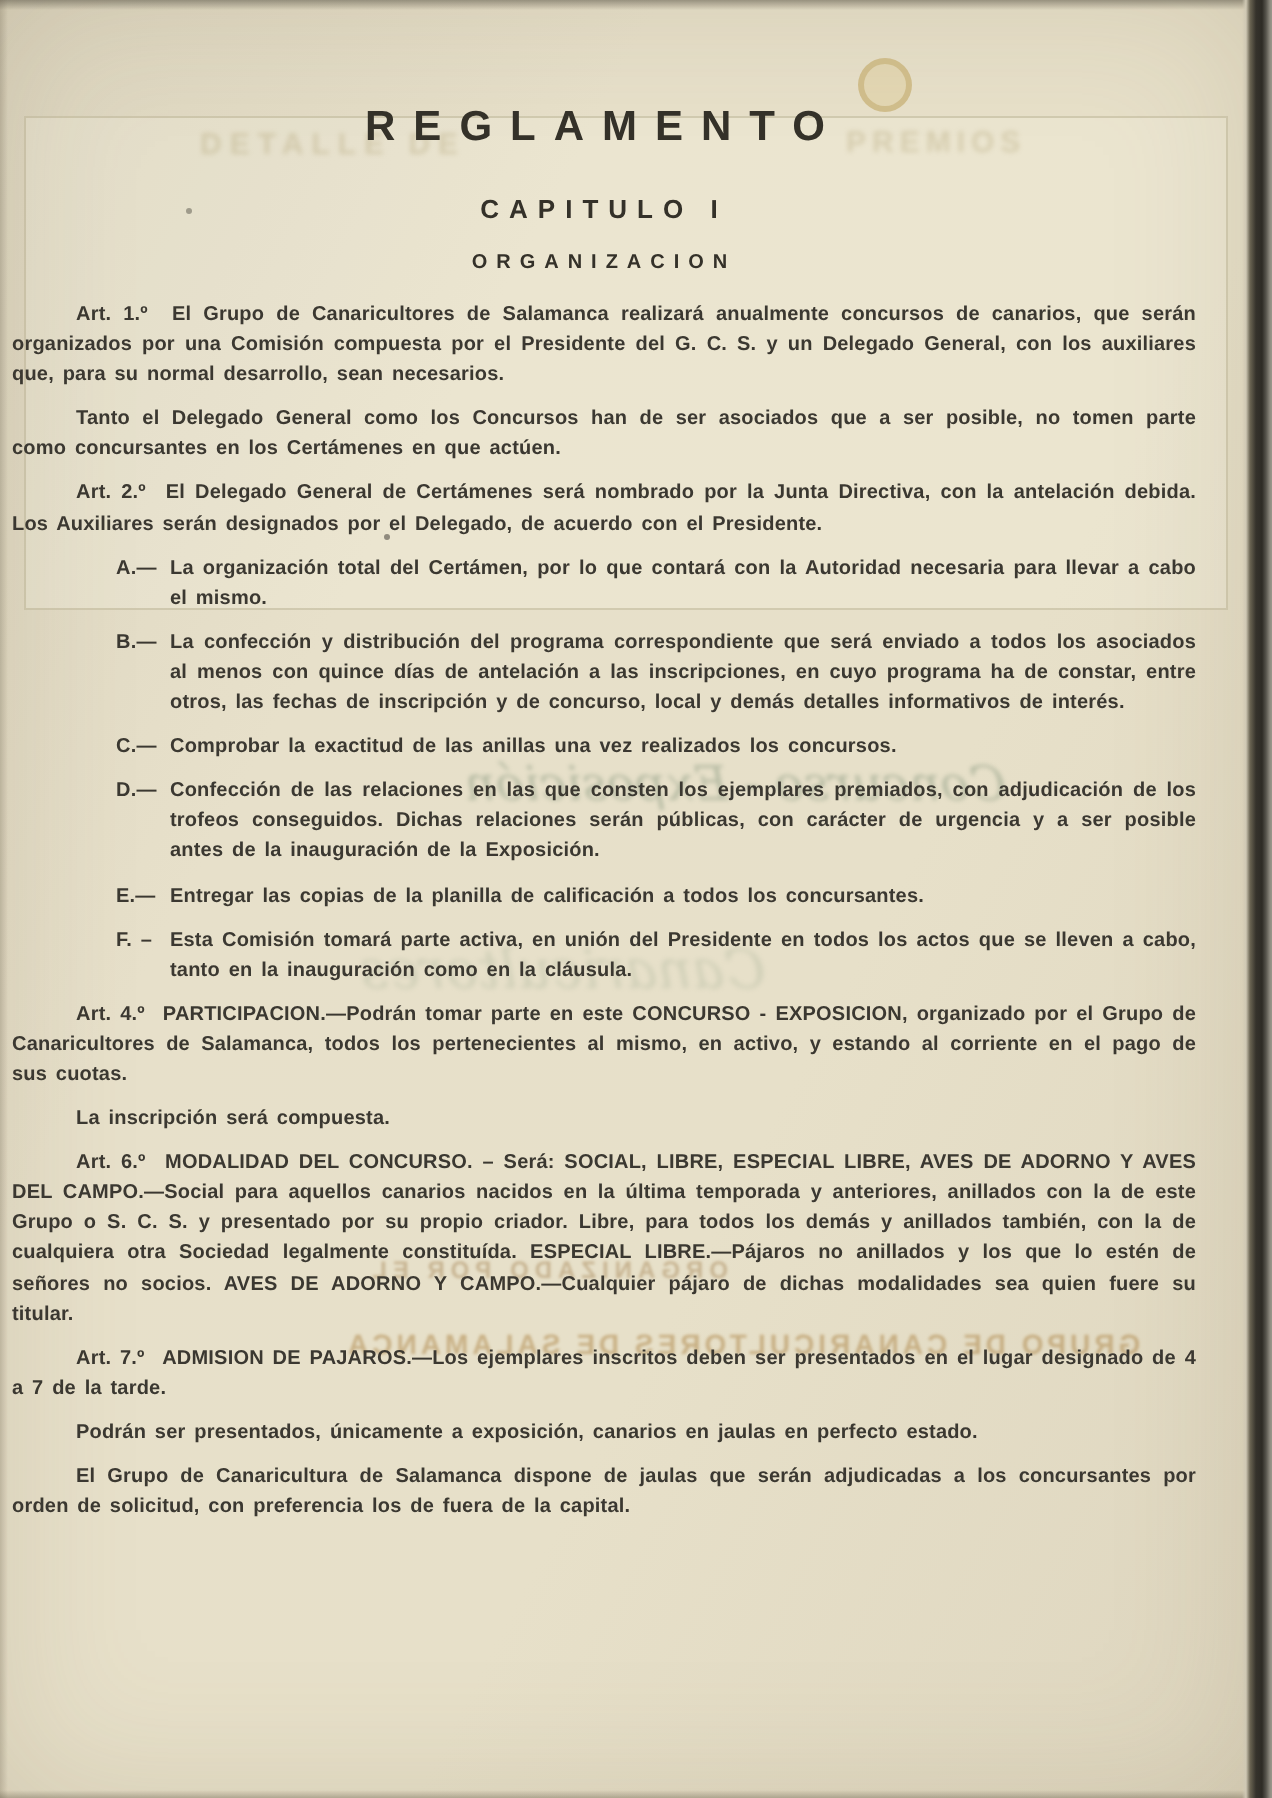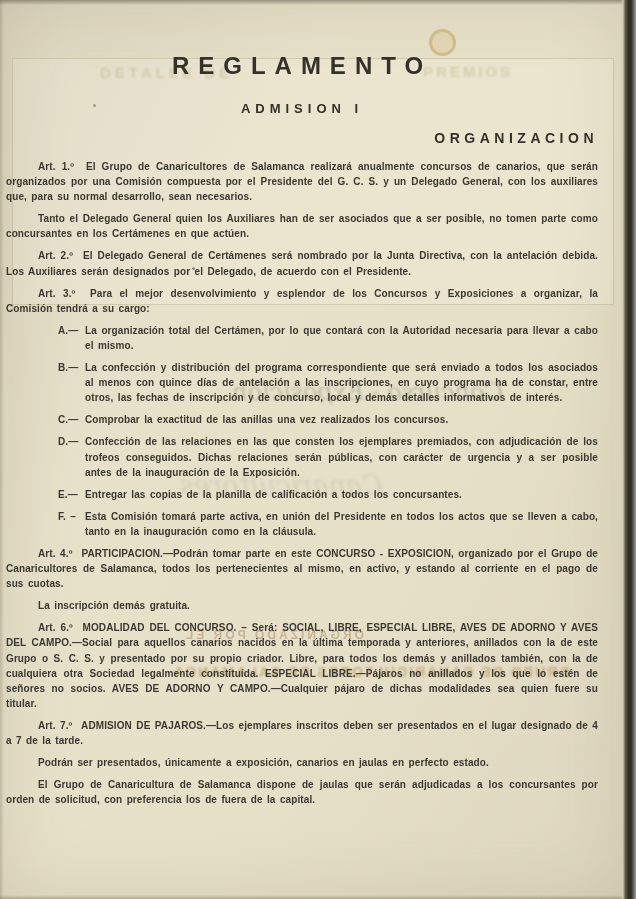--- a/index.html
+++ b/index.html
@@ -49,29 +49,29 @@
     color:#a8885a;opacity:0.5;transform:scaleX(-1);filter:blur(0.7px);}
   .g-grupo{left:172px;top:664px;font-size:14px;font-weight:bold;letter-spacing:2px;
     color:#b08a4e;opacity:0.55;transform:scaleX(-1);filter:blur(0.8px);}
   
   .content{
     position:absolute;left:6px;top:0;width:592px;
     color:#3b3831;
   }
   .title{
     margin:52px 0 0 0;text-align:center;
-    font-size:24px;font-weight:bold;letter-spacing:9px;color:#343129;
+    font-size:21px;font-weight:bold;letter-spacing:9px;color:#343129;
   }
   .chapter{
     margin:21px 0 0 0;text-align:center;
     font-size:13px;font-weight:bold;letter-spacing:5px;color:#343129;
   }
   .section{
-    margin:14px 0 0 0;text-align:right;
-    font-size:14px;font-weight:bold;letter-spacing:4.5px;color:#343129;
+    margin:14px 0 0 0;text-align:center;
+    font-size:10px;font-weight:bold;letter-spacing:4.5px;color:#343129;
   }
   .paragraphs{margin-top:13px;}
   .para,.li{
     font-size:10px;font-weight:bold;line-height:15.1px;
     text-align:justify;word-spacing:1.5px;letter-spacing:0.1px;
     margin:0 0 7px 0;color:#3b3831;
   }
   .para{text-indent:32px;}
   .li{padding-left:79px;text-indent:0;position:relative;}
   .li .marker{position:absolute;left:52px;top:0;}
@@ -89,35 +89,34 @@
         <div class="ghost g-detalle">DETALLE DE</div>
         <div class="ghost g-premios">PREMIOS</div>
         <div class="ghost g-concurso">Concurso - Exposición</div>
         <div class="ghost g-canaricultores">Canaricultores</div>
         <div class="ghost g-organizado">ORGANIZADO POR EL</div>
         <div class="ghost g-grupo">GRUPO DE CANARICULTORES DE SALAMANCA</div>
       </div>
 
     <div class="content">
       <h1 class="title">REGLAMENTO</h1>
-      <h2 class="chapter">ADMISION I</h2>
+      <h2 class="chapter">CAPITULO I</h2>
       <h3 class="section">ORGANIZACION</h3>
       <div class="paragraphs" id="paragraphs">
           <div class="para">Art. 1.º&nbsp;&nbsp;El Grupo de Canaricultores de Salamanca realizará anualmente concursos de canarios, que serán organizados por una Comisión compuesta por el Presidente del G. C. S. y un Delegado General, con los auxiliares que, para su normal desarrollo, sean necesarios.</div>
-          <div class="para">Tanto el Delegado General quien los Auxiliares han de ser asociados que a ser posible, no tomen parte como concursantes en los Certámenes en que actúen.</div>
+          <div class="para">Tanto el Delegado General como los Concursos han de ser asociados que a ser posible, no tomen parte como concursantes en los Certámenes en que actúen.</div>
           <div class="para">Art. 2.º&nbsp;&nbsp;El Delegado General de Certámenes será nombrado por la Junta Directiva, con la antelación debida. Los Auxiliares serán designados por el Delegado, de acuerdo con el Presidente.</div>
-          <div class="para">Art. 3.º&nbsp;&nbsp;Para el mejor desenvolvimiento y esplendor de los Concursos y Exposiciones a organizar, la Comisión tendrá a su cargo:</div>
           <div class="li"><span class="marker">A.—</span>La organización total del Certámen, por lo que contará con la Autoridad necesaria para llevar a cabo el mismo.</div>
           <div class="li"><span class="marker">B.—</span>La confección y distribución del programa correspondiente que será enviado a todos los asociados al menos con quince días de antelación a las inscripciones, en cuyo programa ha de constar, entre otros, las fechas de inscripción y de concurso, local y demás detalles informativos de interés.</div>
           <div class="li"><span class="marker">C.—</span>Comprobar la exactitud de las anillas una vez realizados los concursos.</div>
           <div class="li"><span class="marker">D.—</span>Confección de las relaciones en las que consten los ejemplares premiados, con adjudicación de los trofeos conseguidos. Dichas relaciones serán públicas, con carácter de urgencia y a ser posible antes de la inauguración de la Exposición.</div>
           <div class="li"><span class="marker">E.—</span>Entregar las copias de la planilla de calificación a todos los concursantes.</div>
           <div class="li"><span class="marker">F. –</span>Esta Comisión tomará parte activa, en unión del Presidente en todos los actos que se lleven a cabo, tanto en la inauguración como en la cláusula.</div>
           <div class="para">Art. 4.º&nbsp;&nbsp;PARTICIPACION.—Podrán tomar parte en este CONCURSO - EXPOSICION, organizado por el Grupo de Canaricultores de Salamanca, todos los pertenecientes al mismo, en activo, y estando al corriente en el pago de sus cuotas.</div>
-          <div class="para">La inscripción demás gratuita.</div>
+          <div class="para">La inscripción será compuesta.</div>
           <div class="para">Art. 6.º&nbsp;&nbsp;MODALIDAD DEL CONCURSO. – Será: SOCIAL, LIBRE, ESPECIAL LIBRE, AVES DE ADORNO Y AVES DEL CAMPO.—Social para aquellos canarios nacidos en la última temporada y anteriores, anillados con la de este Grupo o S. C. S. y presentado por su propio criador. Libre, para todos los demás y anillados también, con la de cualquiera otra Sociedad legalmente constituída. ESPECIAL LIBRE.—Pájaros no anillados y los que lo estén de señores no socios. AVES DE ADORNO Y CAMPO.—Cualquier pájaro de dichas modalidades sea quien fuere su titular.</div>
           <div class="para">Art. 7.º&nbsp;&nbsp;ADMISION DE PAJAROS.—Los ejemplares inscritos deben ser presentados en el lugar designado de 4 a 7 de la tarde.</div>
           <div class="para">Podrán ser presentados, únicamente a exposición, canarios en jaulas en perfecto estado.</div>
           <div class="para">El Grupo de Canaricultura de Salamanca dispone de jaulas que serán adjudicadas a los concursantes por orden de solicitud, con preferencia los de fuera de la capital.</div>
         </div>
     </div>
   </div>
   <div class="edge-top"></div>
   <div class="edge-left"></div>
   <div class="edge-bottom"></div>

